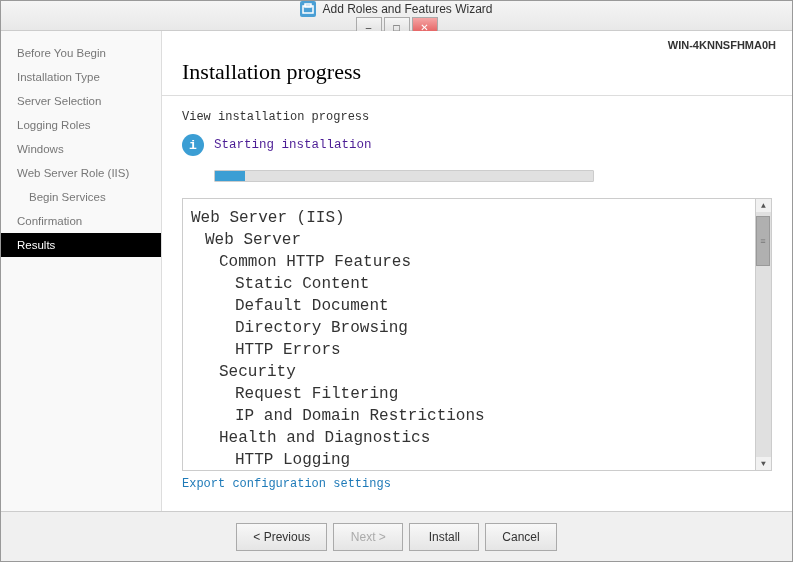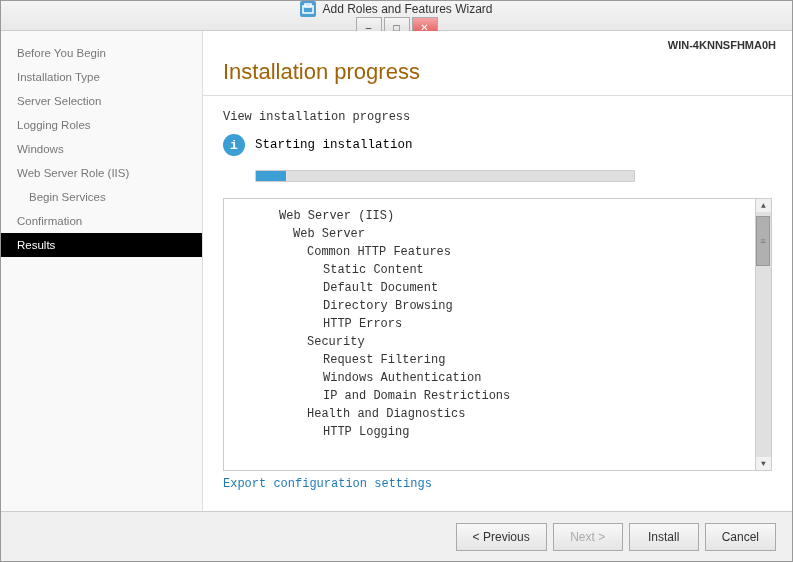--- a/index.html
+++ b/index.html
@@ -69,21 +69,21 @@
     .title-btn.close {
       background: linear-gradient(to bottom, #f5a5a5, #e05050);
       color: white;
     }
     .content-area {
       display: flex;
       flex: 1;
       overflow: hidden;
     }
     .sidebar {
-      width: 202px;
+      width: 161px;
       background: #f9f9f9;
       border-right: 1px solid #ddd;
       padding-top: 10px;
       flex-shrink: 0;
     }
     .sidebar-item {
       padding: 6px 16px;
       font-size: 11.5px;
       color: #777;
       cursor: pointer;
@@ -113,23 +113,24 @@
     }
     .destination-server-name {
       font-size: 11px;
       color: #333;
       text-transform: none;
       letter-spacing: 0;
       font-weight: bold;
     }
     .page-title {
       font-size: 22px;
-      color: #a16207;
+      color: #000000;
       padding: 8px 20px 10px 20px;
       font-weight: 300;
+      font-family: Liberation Serif, serif;
     }
     .divider {
       height: 1px;
       background: #ddd;
       margin: 0 0 0 0;
     }
     .page-body {
       padding: 14px 20px;
       flex: 1;
       overflow: hidden;
@@ -156,21 +157,21 @@
       color: white;
       display: flex;
       align-items: center;
       justify-content: center;
       font-size: 13px;
       font-weight: bold;
       flex-shrink: 0;
     }
     .starting-text {
       font-size: 12.5px;
-      color: #000000;
+      color: #4c1d95;
     }
     .progress-bar-container {
       height: 12px;
       background: #e0e0e0;
       border: 1px solid #ccc;
       border-radius: 1px;
       margin-left: 32px;
       margin-bottom: 16px;
       width: 380px;
       overflow: hidden;
@@ -199,42 +200,41 @@
     .features-list::-webkit-scrollbar-track {
       background: #f1f1f1;
       border-left: 1px solid #ddd;
     }
     .features-list::-webkit-scrollbar-thumb {
       background: #c1c1c1;
       border: 1px solid #aaa;
     }
     .feature-item {
       padding: 2px 8px;
-      font-size: 12px;
-      color: #333;
-      margin-left: 47px;
+      font-size: 16px;
+      color: #333;
     }
     .feature-item.level0 { padding-left: 8px; font-weight: normal; }
     .feature-item.level1 { padding-left: 22px; }
     .feature-item.level2 { padding-left: 36px; }
     .feature-item.level3 { padding-left: 52px; }
     .export-link {
       color: #1e7ab8;
       text-decoration: none;
       font-size: 12px;
       padding: 6px 0;
       cursor: pointer;
     }
     .footer {
       height: 50px;
       background: #f0f0f0;
       border-top: 1px solid #ccc;
       display: flex;
       align-items: center;
-      justify-content: flex-end;
+      justify-content: center;
       padding: 0 16px;
       gap: 6px;
       flex-shrink: 0;
     }
     .footer-btn {
       height: 28px;
       padding: 0 16px;
       border: 1px solid #aaa;
       background: linear-gradient(to bottom, #f8f8f8, #e5e5e5);
       cursor: pointer;
@@ -306,21 +306,20 @@
           <div class="features-list">
             <div class="feature-item level0">Web Server (IIS)</div>
             <div class="feature-item level1">Web Server</div>
             <div class="feature-item level2">Common HTTP Features</div>
             <div class="feature-item level3">Static Content</div>
             <div class="feature-item level3">Default Document</div>
             <div class="feature-item level3">Directory Browsing</div>
             <div class="feature-item level3">HTTP Errors</div>
             <div class="feature-item level2">Security</div>
             <div class="feature-item level3">Request Filtering</div>
-            <div class="feature-item level3">Windows Authentication</div>
             <div class="feature-item level3">IP and Domain Restrictions</div>
             <div class="feature-item level2">Health and Diagnostics</div>
             <div class="feature-item level3">HTTP Logging</div>
           </div>
 
           <div style="position:absolute;right:0;top:0;bottom:0;width:16px;background:#f1f1f1;border-left:1px solid #ccc;display:flex;flex-direction:column;align-items:center;">
             <div style="font-size:8px;color:#555;padding:2px;cursor:pointer;">▲</div>
             <div style="flex:1;width:100%;background:#e0e0e0;position:relative;">
               <div style="width:14px;height:50px;background:#b0b0b0;border:1px solid #999;position:absolute;top:4px;left:0;">
                 <div style="text-align:center;font-size:9px;color:#777;line-height:50px;">≡</div>

